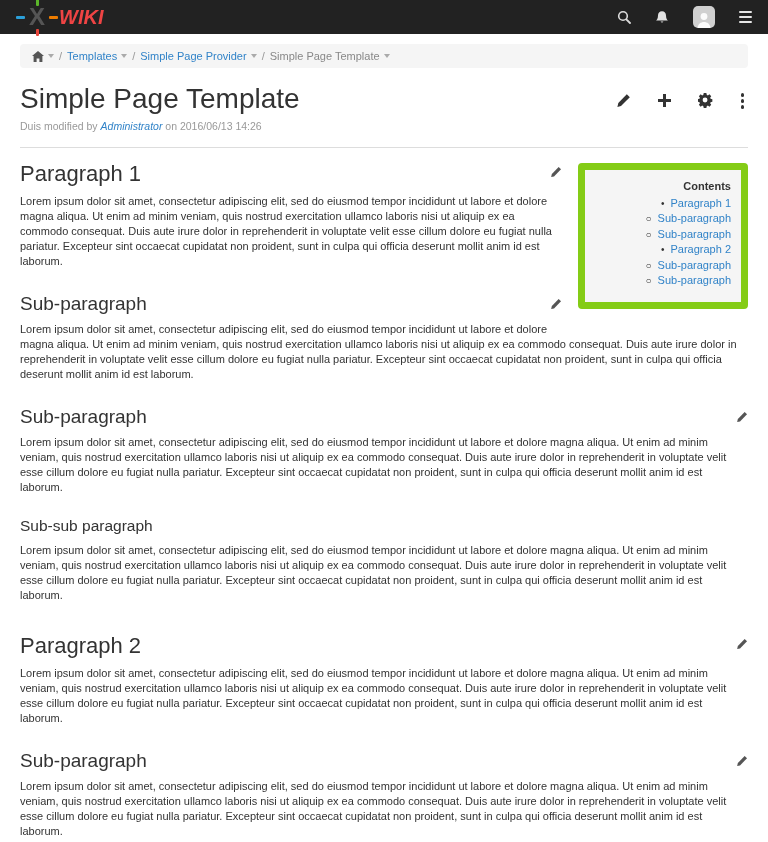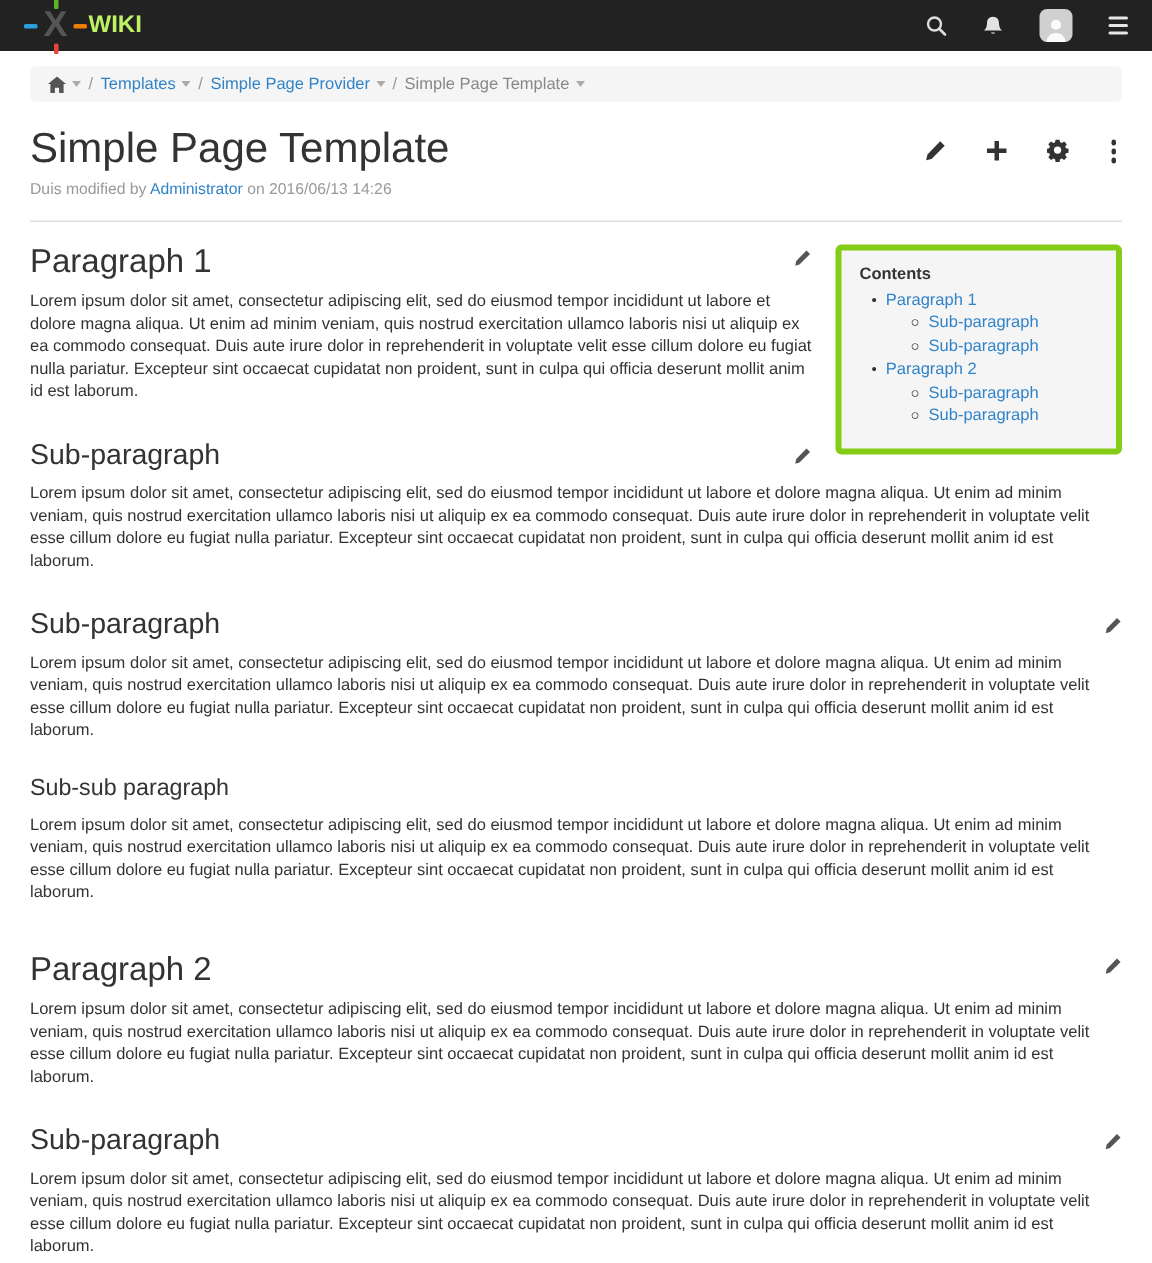--- a/index.html
+++ b/index.html
@@ -16,21 +16,21 @@
   .brand{ display:flex; align-items:center; cursor:pointer; }
   .dash{ width:9px; height:3px; border-radius:1px; display:inline-block; }
   .dash.blue{ background:#2b9fd9; }
   .dash.orange{ background:#ee7d00; margin-right:1px; }
   .x-wrap{ position:relative; margin:0 3px; padding:5px 1px; }
   .x-wrap .x-letter{ font-size:24px; font-weight:bold; color:#555; line-height:1; }
   .x-wrap::before{ content:""; position:absolute; top:-1px; left:45%; width:3px; height:7px;
     background:#5bb62a; border-radius:1px; }
   .x-wrap::after{ content:""; position:absolute; bottom:-2px; left:45%; width:3px; height:7px;
     background:#e8443a; border-radius:1px; }
-  .brand-word{ font-size:16px; font-weight:600; color:#bef264; letter-spacing:0; line-height:1; }
+  .brand-word{ font-size:20px; font-weight:600; color:#ef4444; letter-spacing:0; line-height:1;font-style:italic; }
   .nav-icons{ display:flex; align-items:center; gap:24px; }
   .nav-icon{ cursor:pointer; display:flex; align-items:center; justify-content:center; }
   .avatar{ width:22px; height:22px; background:#d0d0d0; border-radius:5px;
     display:flex; align-items:flex-end; justify-content:center; overflow:hidden; }
   .hamburger{ display:flex; flex-direction:column; gap:2.5px; }
   .hamburger span{ width:13px; height:2.5px; background:#e6e6e6; border-radius:1px; }
 
   
   .breadcrumb{ margin:10px 20px 0; background:#f5f5f5; border-radius:4px;
     padding:6px 12px; font-size:11px; color:#888; display:flex; align-items:center; }
@@ -43,27 +43,27 @@
 
   
   .page-head{ display:flex; justify-content:space-between; align-items:flex-start;
     padding:16px 20px 0; }
   .page-title{ font-size:28px; font-weight:400; color:#333; margin:0; line-height:1.1; }
   .actions{ display:flex; gap:26px; align-items:center; margin-top:9px; margin-right:2px; }
   .action-btn{ cursor:pointer; display:flex; align-items:center; }
   .kebab{ display:flex; flex-direction:column; gap:2.5px; padding:0 2px; }
   .kebab i{ width:3.5px; height:3.5px; background:#333; border-radius:50%; display:block; }
   .modified{ padding:5px 20px 0; font-size:10.5px; color:#999; }
-  .modified a{ color:#3183c8; text-decoration:none; }
+  .modified a{ color:#3183c8; text-decoration:none;font-style:italic; }
   hr.divider{ margin:15px 20px 13px; border:0; border-top:1px solid #ddd; }
 
   
   .content{ padding:0 20px; }
-  .toc{ float:right; width:191px; background:#f5f5f5; border:4px solid #84cc16;
-    border-radius:4px; padding:10px 10px 12px 12px; margin:2px 0 14px 16px; font-size:11px; }
+  .toc{ float:right; width:170px; background:#f5f5f5; border:7px solid #84cc16;
+    border-radius:4px; padding:10px 10px 12px 12px; margin:2px 0 14px 16px; font-size:11px;text-align:right; }
   .toc-title{ font-weight:bold; color:#333; margin-bottom:5px; }
   .toc-item{ margin:2.5px 0; line-height:12px; }
   .toc-item .bullet{ color:#333; margin-right:6px; font-size:10px; }
   .toc-item a{ color:#3183c8; text-decoration:none; }
   .toc-item.lvl1{ padding-left:8px; }
   .toc-item.lvl2{ padding-left:34px; }
   .toc-item.lvl3{ padding-left:64px; }
 
   .sec{ font-weight:400; color:#333; }
   h1.sec{ font-size:22px; margin:30px 0 7px; }

